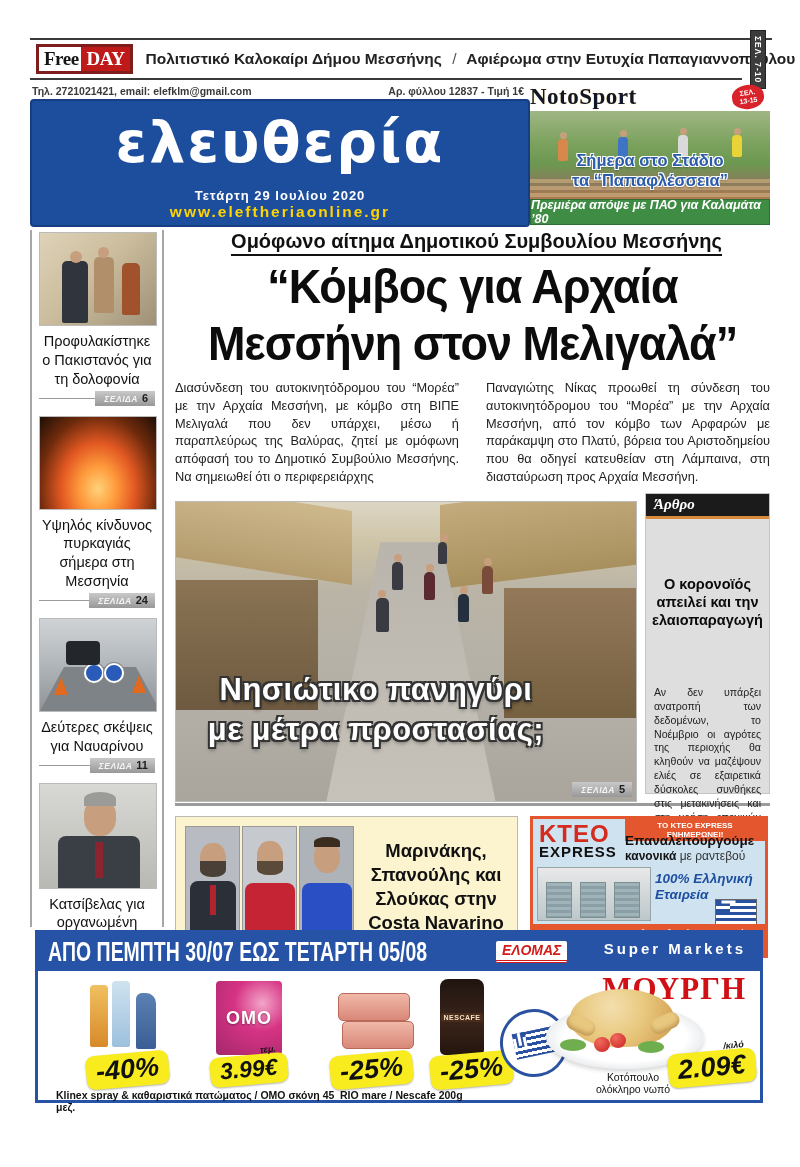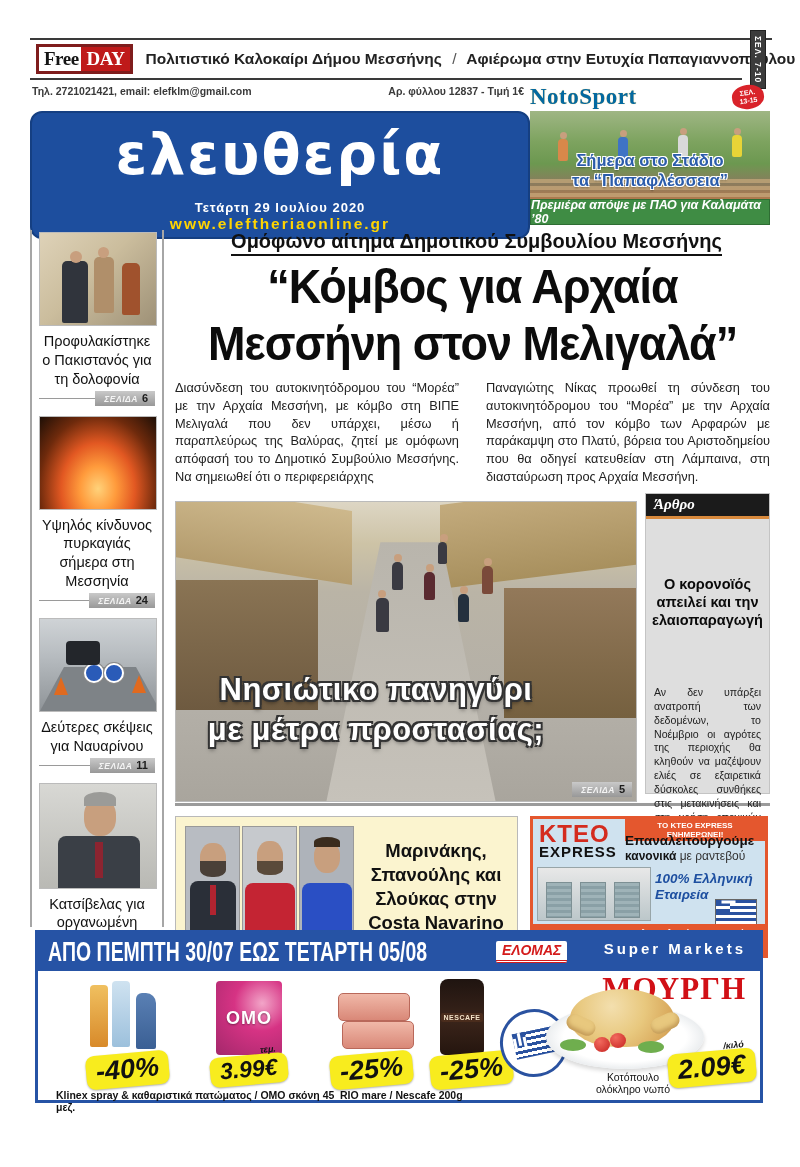--- a/index.html
+++ b/index.html
@@ -14,30 +14,30 @@
   .fd-day{background:#bf1a1a;color:#fff;font-weight:800;font-size:19px;padding:1px 6px;letter-spacing:-0.5px;}
   .tophead{font-weight:700;font-size:15.5px;color:#222;white-space:nowrap;}
   .tophead .slash{font-weight:400;color:#555;margin:0 6px;}
   .vertbadge{position:absolute;top:30px;right:34px;background:#3c3c3c;color:#fff;font-size:8.5px;font-weight:700;
     writing-mode:vertical-rl;padding:5px 2px;letter-spacing:1px;border:1px solid #222;}
 
   
   .contactrow{position:absolute;top:85px;left:32px;width:492px;display:flex;justify-content:space-between;
     font-size:10.5px;font-weight:700;color:#3a3a3a;}
   .mastbox{position:absolute;top:99px;left:30px;width:496px;height:124px;background:#1d4e9e;border:2px solid #153f82;
-    border-radius:12px;display:flex;flex-direction:column;align-items:center;margin-top:12px;}
+    border-radius:4px;display:flex;flex-direction:column;align-items:center;}
   .masttitle{flex:1;display:flex;align-items:center;color:#fff;font-family:"DejaVu Sans",sans-serif;
     font-weight:800;font-size:57px;letter-spacing:2px;line-height:1;margin-top:-4px;}
   .mastdate{color:#fff;font-weight:700;font-size:13px;letter-spacing:1px;}
   .mastsite{color:#ffd400;font-weight:800;font-size:15.5px;letter-spacing:2px;padding-bottom:4px;}
 
   
   .noto{position:absolute;top:84px;left:530px;width:240px;height:139px;}
   .noto-head{position:relative;height:27px;}
-  .noto-title{font-family:"Liberation Serif",serif;font-weight:700;font-size:23px;color:#0369a1;
+  .noto-title{font-family:"Liberation Serif",serif;font-weight:700;font-size:23px;color:#0f172a;
     text-shadow:0 0 1px #f5c96a;letter-spacing:0.5px;}
   .noto-badge{position:absolute;right:6px;top:1px;background:#d9232a;color:#fff;border-radius:50%/45%;
     width:32px;height:24px;display:flex;flex-direction:column;align-items:center;justify-content:center;
     font-size:7px;font-weight:800;line-height:1.1;transform:rotate(-8deg);}
   .noto-photo{position:relative;height:88px;background:linear-gradient(180deg,#9fb684 0,#7da35f 35%,#6c9850 60%,#8a7c5e 82%,#b07a4e 100%);overflow:hidden;}
   .lane{position:absolute;left:0;width:100%;height:4px;background:#c9a97c;opacity:.7;}
   .runner{position:absolute;width:10px;height:22px;border-radius:4px 4px 2px 2px;}
   .runner::before{content:"";position:absolute;top:-7px;left:2px;width:7px;height:7px;border-radius:50%;background:#c89f7e;}
   .noto-overlay{position:absolute;left:0;right:0;bottom:8px;text-align:center;font-weight:800;font-size:16.5px;line-height:1.25;
     color:#2b5cab;text-shadow:-1px -1px 0 #fff,1px -1px 0 #fff,-1px 1px 0 #fff,1px 1px 0 #fff,0 2px 2px rgba(0,0,0,.35);}

